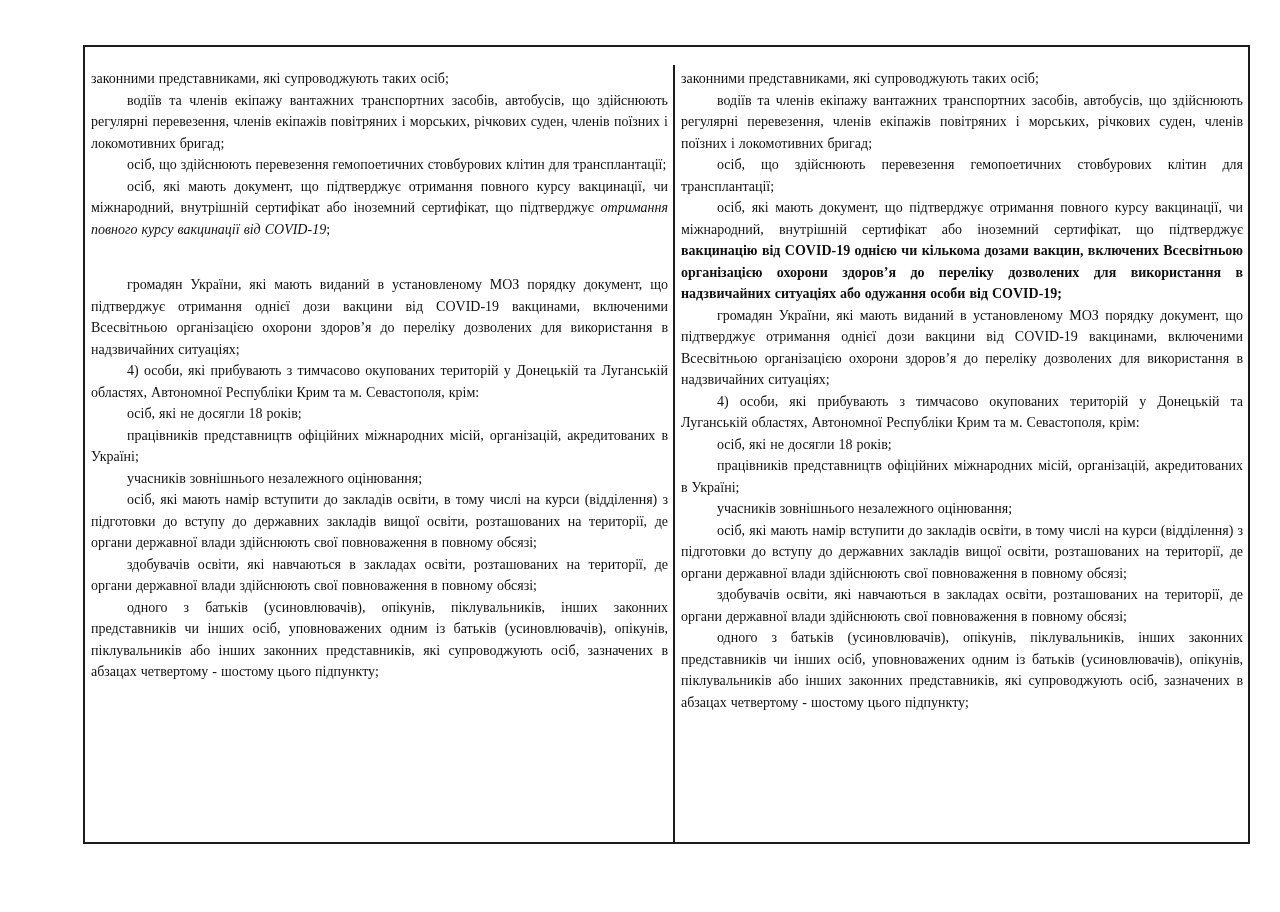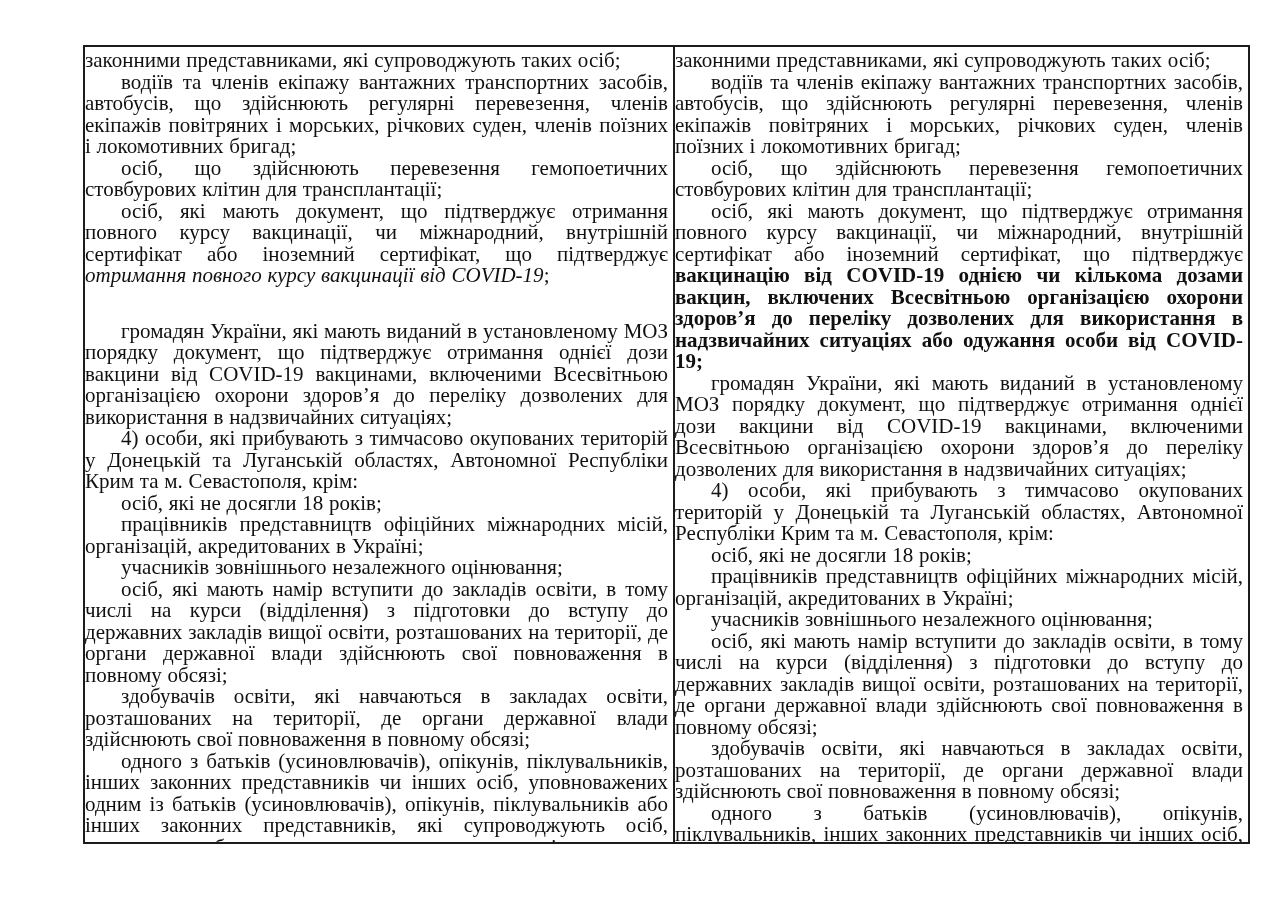--- a/index.html
+++ b/index.html
@@ -22,24 +22,25 @@
     top: 45px;
     width: 1167px;
     height: 799px;
     border: 2px solid #1c1c1c;
     box-sizing: border-box;
     display: flex;
     background: #ffffff;
   }
   .col {
     box-sizing: border-box;
-    padding: 3px 5px 2px 0;
+    padding: 3px 5px 2px 6px;
     overflow: hidden;
-    font-size: 21px;
+    font-size: 14px;
     line-height: 21.5px;
+    margin-top: 18px;
   }
   .col.left {
     width: 590px;
     border-right: 2px solid #1c1c1c;
   }
   .col.right {
     flex: 1;
   }
   p.para {
     margin: 0;

